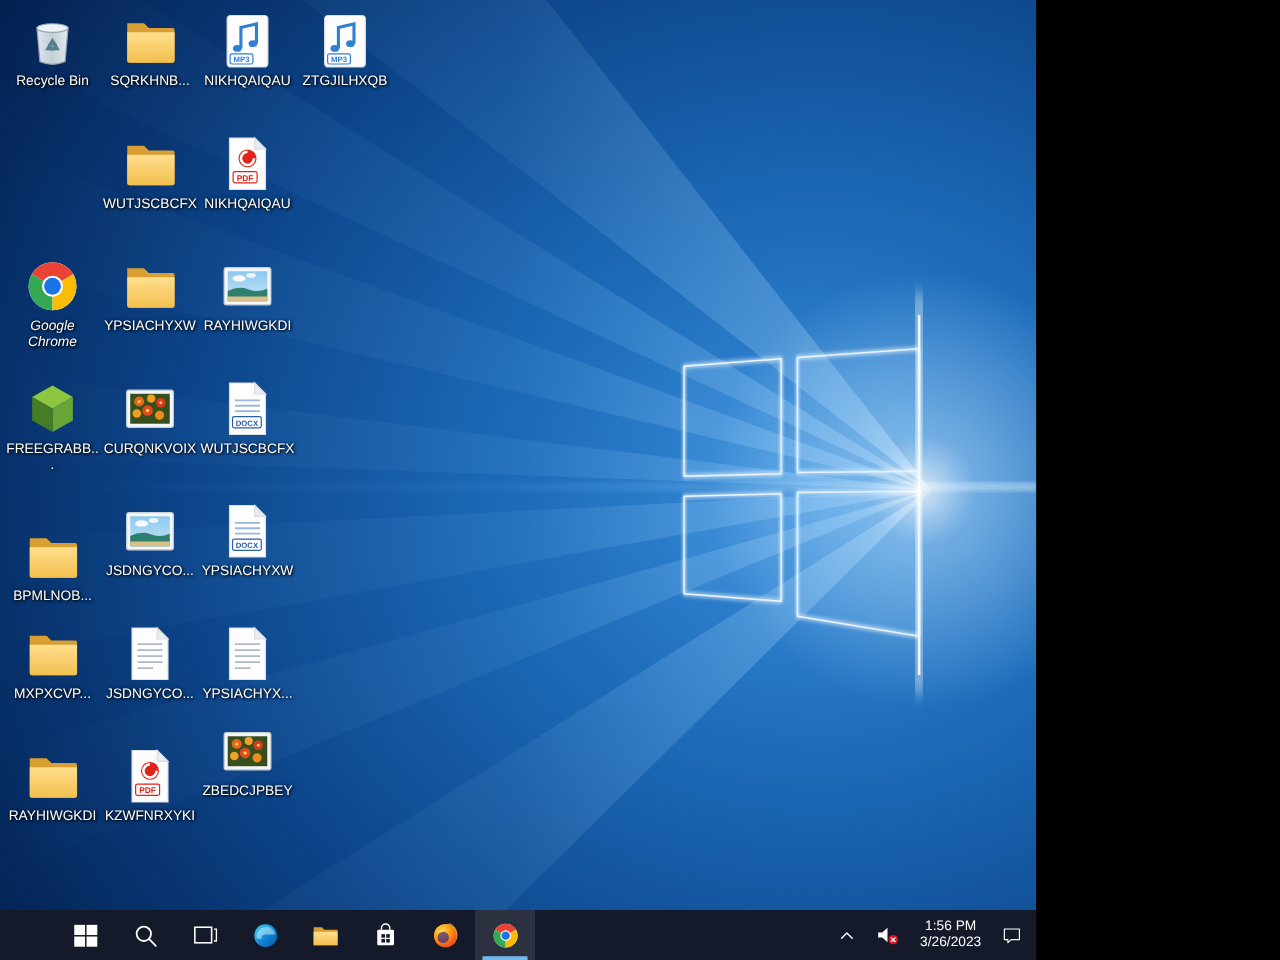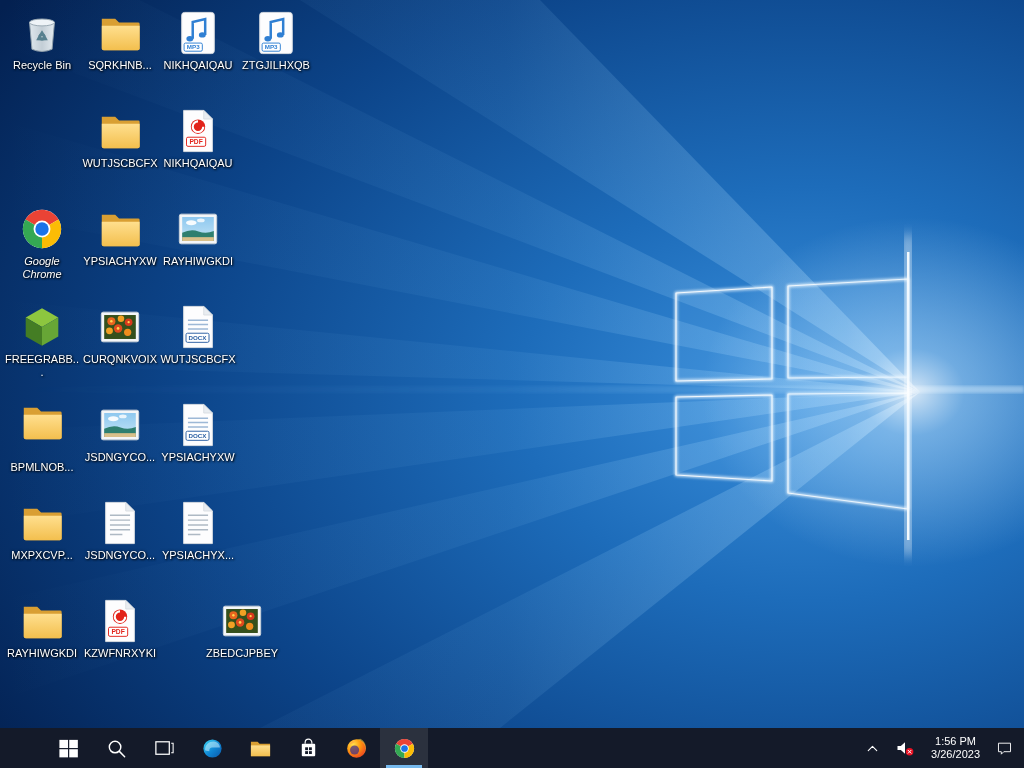--- a/index.html
+++ b/index.html
@@ -1,17 +1,17 @@
 <!DOCTYPE html>
 <html><head>
 <meta charset="utf-8">
 <style>
   html,body{margin:0;padding:0;width:1024px;height:768px;overflow:hidden;
     font-family:"Liberation Sans",sans-serif;background:#000;}
-  #root{position:relative;width:1024px;height:768px;}
+  #root{position:relative;width:829px;height:768px;}
 
   
   #desktop{position:absolute;left:0;top:0;right:0;bottom:40px;overflow:hidden;}
   #wallpaper{position:absolute;inset:0;}
   #wallpaper svg{display:block;width:100%;height:100%;}
 
   #icon-grid{position:absolute;inset:0;}
   .desktop-icon{position:absolute;width:76px;height:96px;display:flex;
     flex-direction:column;align-items:center;cursor:default;}
   .desktop-icon .ic{width:46px;height:46px;margin-top:2px;flex:none;}
@@ -345,21 +345,21 @@
             <use href="#i-flower" xlink:href="#i-flower"></use>
           </svg>
           <div class="lbl">CURQNKVOIX</div>
         </div>
         <div class="desktop-icon" style="left: 160px; top: 302px;">
           <svg viewBox="0 0 48 48" class="ic">
             <use href="#i-docx" xlink:href="#i-docx"></use>
           </svg>
           <div class="lbl">WUTJSCBCFX</div>
         </div>
-        <div class="desktop-icon" style="left: 4px; top: 397px; gap: 13px;">
+        <div class="desktop-icon" style="left: 4px; top: 420px;">
           <svg viewBox="0 0 48 48" class="ic">
             <use href="#i-folder" xlink:href="#i-folder"></use>
           </svg>
           <div class="lbl">BPMLNOB...</div>
         </div>
         <div class="desktop-icon" style="left: 82px; top: 400px;">
           <svg viewBox="0 0 48 48" class="ic">
             <use href="#i-image" xlink:href="#i-image"></use>
           </svg>
           <div class="lbl">JSDNGYCO...</div>
@@ -393,21 +393,21 @@
             <use href="#i-folder" xlink:href="#i-folder"></use>
           </svg>
           <div class="lbl">RAYHIWGKDI</div>
         </div>
         <div class="desktop-icon" style="left: 82px; top: 596px;">
           <svg viewBox="0 0 48 48" class="ic">
             <use href="#i-pdf" xlink:href="#i-pdf"></use>
           </svg>
           <div class="lbl">KZWFNRXYKI</div>
         </div>
-        <div class="desktop-icon" style="left: 160px; top: 596px; margin-left: 44px;">
+        <div class="desktop-icon" style="left: 160px; top: 576px;">
           <svg viewBox="0 0 48 48" class="ic">
             <use href="#i-flower" xlink:href="#i-flower"></use>
           </svg>
           <div class="lbl">ZBEDCJPBEY</div>
         </div>
       </div>
   </div>
 
   <div id="taskbar">
     <div id="taskbar-apps">

